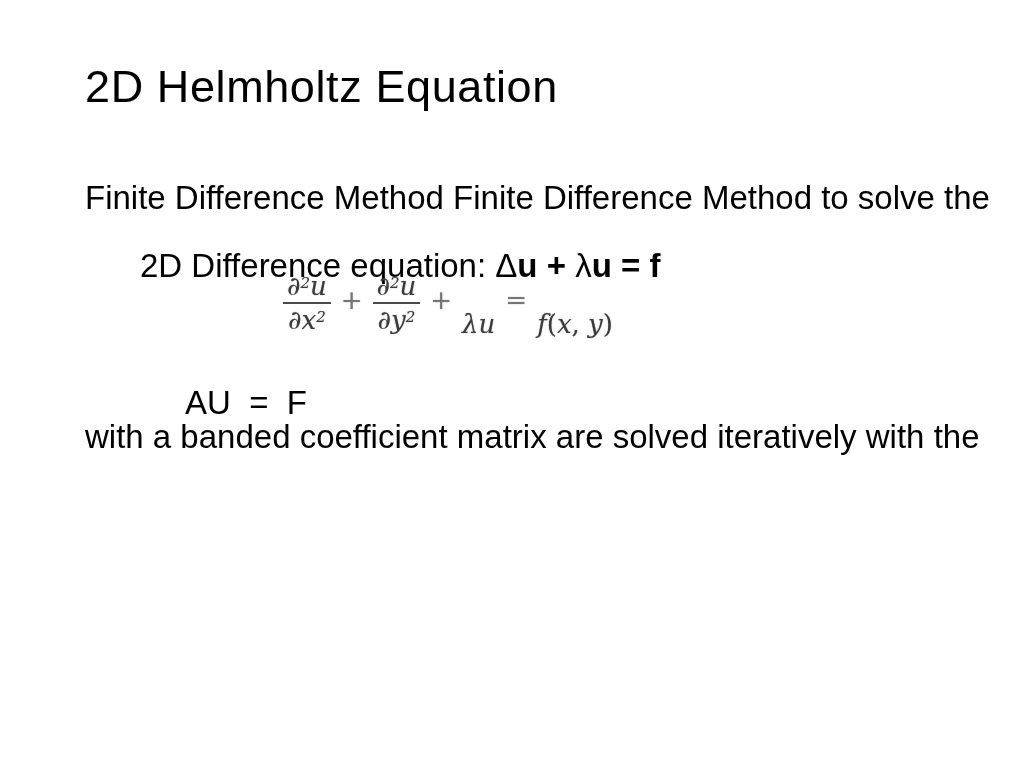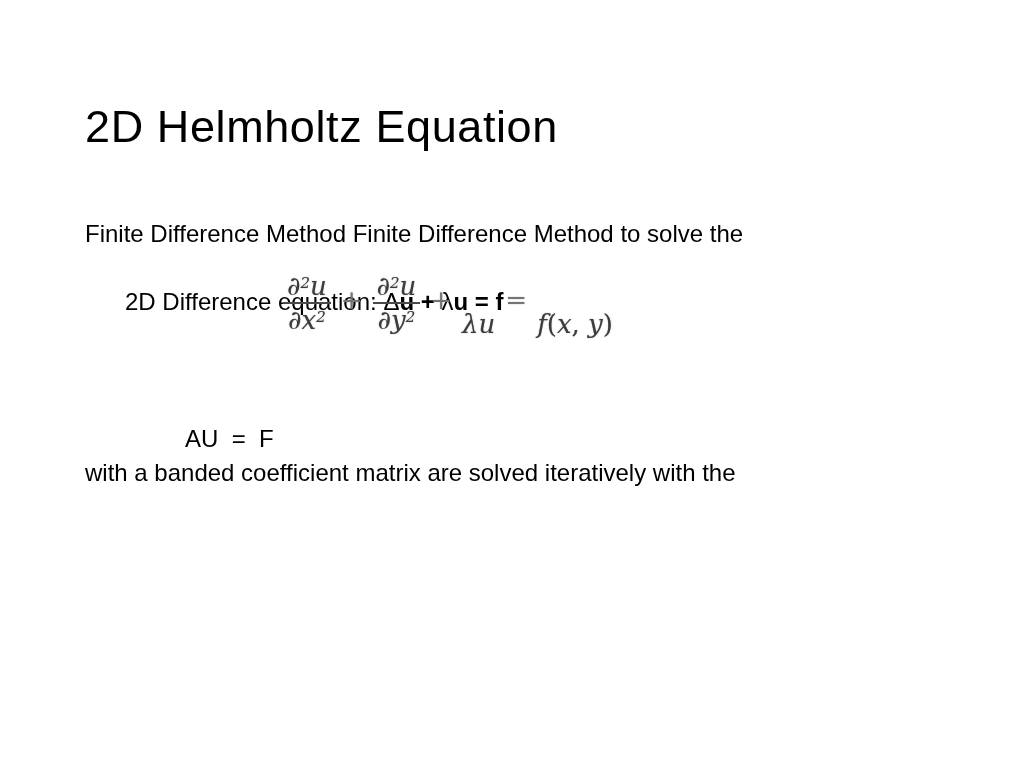--- a/index.html
+++ b/index.html
@@ -12,28 +12,26 @@
     overflow:hidden;
   }
   .slide-title{
     position:absolute;
     left:85px;top:61px;
     font-size:45px;
     line-height:52px;
     letter-spacing:0.6px;
     font-weight:400;
     white-space:pre;
-    margin-top:40px;
   }
   .para{
     position:absolute;
     left:85px;
-    font-size:24px;
+    font-size:33px;
     line-height:34px;
-    margin-top:36px;
   }
   .para .line{white-space:pre;}
   .p1{top:181px;}
   .p2{top:386px;}
   .indent{padding-left:100px;}
   .b{font-weight:700;}
 
   
   .equation{
     position:absolute;

